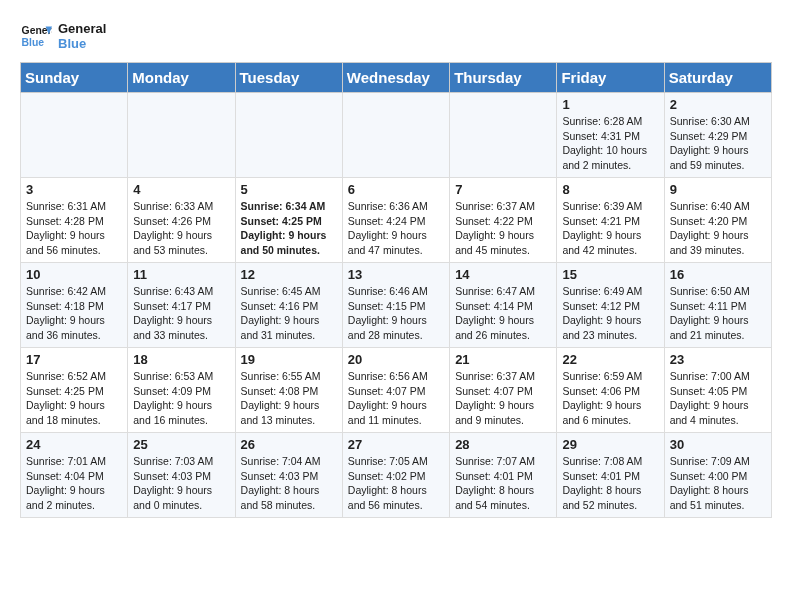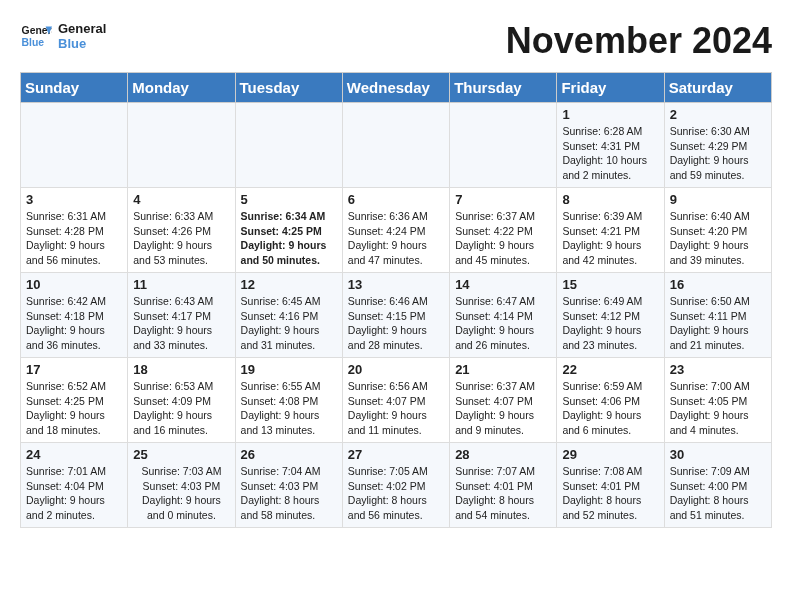--- a/index.html
+++ b/index.html
@@ -84,21 +84,20 @@
       <text x="2" y="18" font-size="13" font-weight="bold" fill="#1a1a1a">General</text>
       <text x="2" y="32" font-size="13" font-weight="bold" fill="#4a90d9">Blue</text>
       <polygon points="32,8 40,8 36,18" fill="#4a90d9"></polygon>
     </svg>
     <div>
       <div style="font-size:13px;font-weight:bold;color:#1a1a1a;">General</div>
       <div style="font-size:13px;font-weight:bold;color:#4a90d9;">Blue</div>
     </div>
   </div>
   <div class="title-block">
-    <div class="month-title">November 2024</div>
   </div>
 </div>
 
 <table>
   <thead>
     <tr>
     <th>Sunday</th>
         <th>Monday</th>
         <th>Tuesday</th>
         <th>Wednesday</th>
@@ -261,21 +260,21 @@
       </tr>
       <tr>
         <td>
           <span class="day-num">24</span>
           <div style="white-space: pre-line; line-height: 1.4;">Sunrise: 7:01 AM
 Sunset: 4:04 PM
 Daylight: 9 hours and 2 minutes.</div>
         </td>
         <td>
           <span class="day-num">25</span>
-          <div style="white-space: pre-line; line-height: 1.4; text-align: center;">Sunrise: 7:03 AM
+          <div style="white-space: pre-line; line-height: 1.4;">Sunrise: 7:03 AM
 Sunset: 4:03 PM
 Daylight: 9 hours and 0 minutes.</div>
         </td>
         <td>
           <span class="day-num">26</span>
           <div style="white-space: pre-line; line-height: 1.4;">Sunrise: 7:04 AM
 Sunset: 4:03 PM
 Daylight: 8 hours and 58 minutes.</div>
         </td>
         <td>

